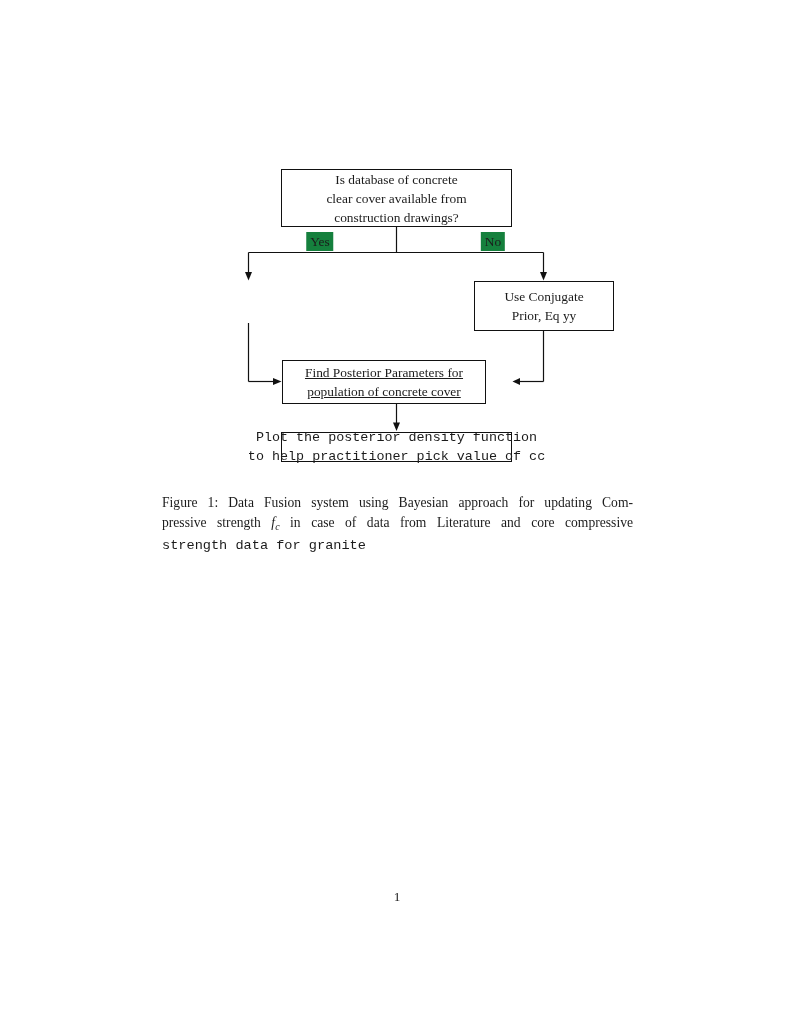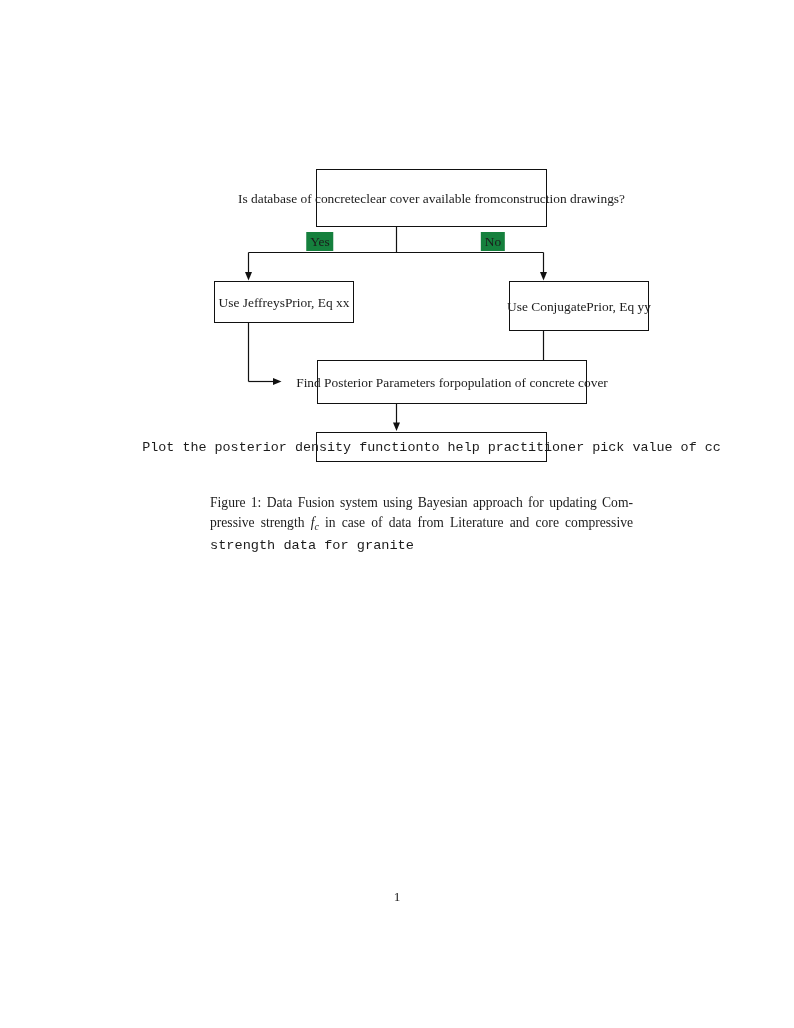--- a/index.html
+++ b/index.html
@@ -15,33 +15,32 @@
     font-family: "Liberation Serif", "DejaVu Serif", serif;
     color: #1b1b1b;
     overflow: hidden;
   }
   .flow-box {
     position: absolute;
     box-sizing: border-box;
     border: 1px solid #111111;
     background: #ffffff;
     display: flex;
-    flex-direction: row;
+    flex-direction: column;
     align-items: center;
     justify-content: center;
     text-align: center;
     font-size: 13.4px;
     line-height: 19px;
     white-space: nowrap;
-    margin-left: 35px;
   }
   #box-question { left: 281px; top: 169px; width: 231px; height: 58px; }
   #box-jeffreys { left: 179px; top: 281px; width: 140px; height: 42px; }
   #box-conjugate { left: 474px; top: 281px; width: 140px; height: 50px; }
-  #box-posterior { left: 282px; top: 360px; width: 270px; height: 44px; }
+  #box-posterior { left: 282px; top: 360px; width: 204px; height: 44px; text-decoration: underline; }
   #box-plot { left: 281px; top: 432px; width: 231px; height: 30px; font-family: Liberation Mono, monospace; }
 
   .branch-label {
     position: absolute;
     top: 232px;
     transform: translateX(-50%);
     font-size: 13.4px;
     line-height: 19px;
     background: #15803d;
     padding: 0 4px;
@@ -64,21 +63,20 @@
     position: absolute;
     left: 162px;
     top: 493px;
     width: 471px;
     font-size: 13.6px;
     line-height: 19.5px;
   }
   .caption-line {
     text-align: justify;
     text-align-last: justify;
-    margin-left: 48px;
   }
   .caption-line.last {
     text-align: left;
     text-align-last: left;
     font-family: Liberation Mono, monospace;
   }
   .math-var {
     font-style: italic;
   }
   .math-sub {
@@ -126,24 +124,20 @@
 
   <div id="box-question" class="flow-box">
     <div>Is database of concrete</div>
     <div>clear cover available from</div>
     <div>construction drawings?</div>
   </div>
 
   <span id="label-yes" class="branch-label">Yes</span>
   <span id="label-no" class="branch-label">No</span>
 
-  <div id="box-jeffreys" class="flow-box">
-    <div>Use Jeffreys</div>
-    <div>Prior, Eq xx</div>
-  </div>
 
   <div id="box-conjugate" class="flow-box">
     <div>Use Conjugate</div>
     <div>Prior, Eq yy</div>
   </div>
 
   <div id="box-posterior" class="flow-box">
     <div>Find Posterior Parameters for</div>
     <div>population of concrete cover</div>
   </div>

